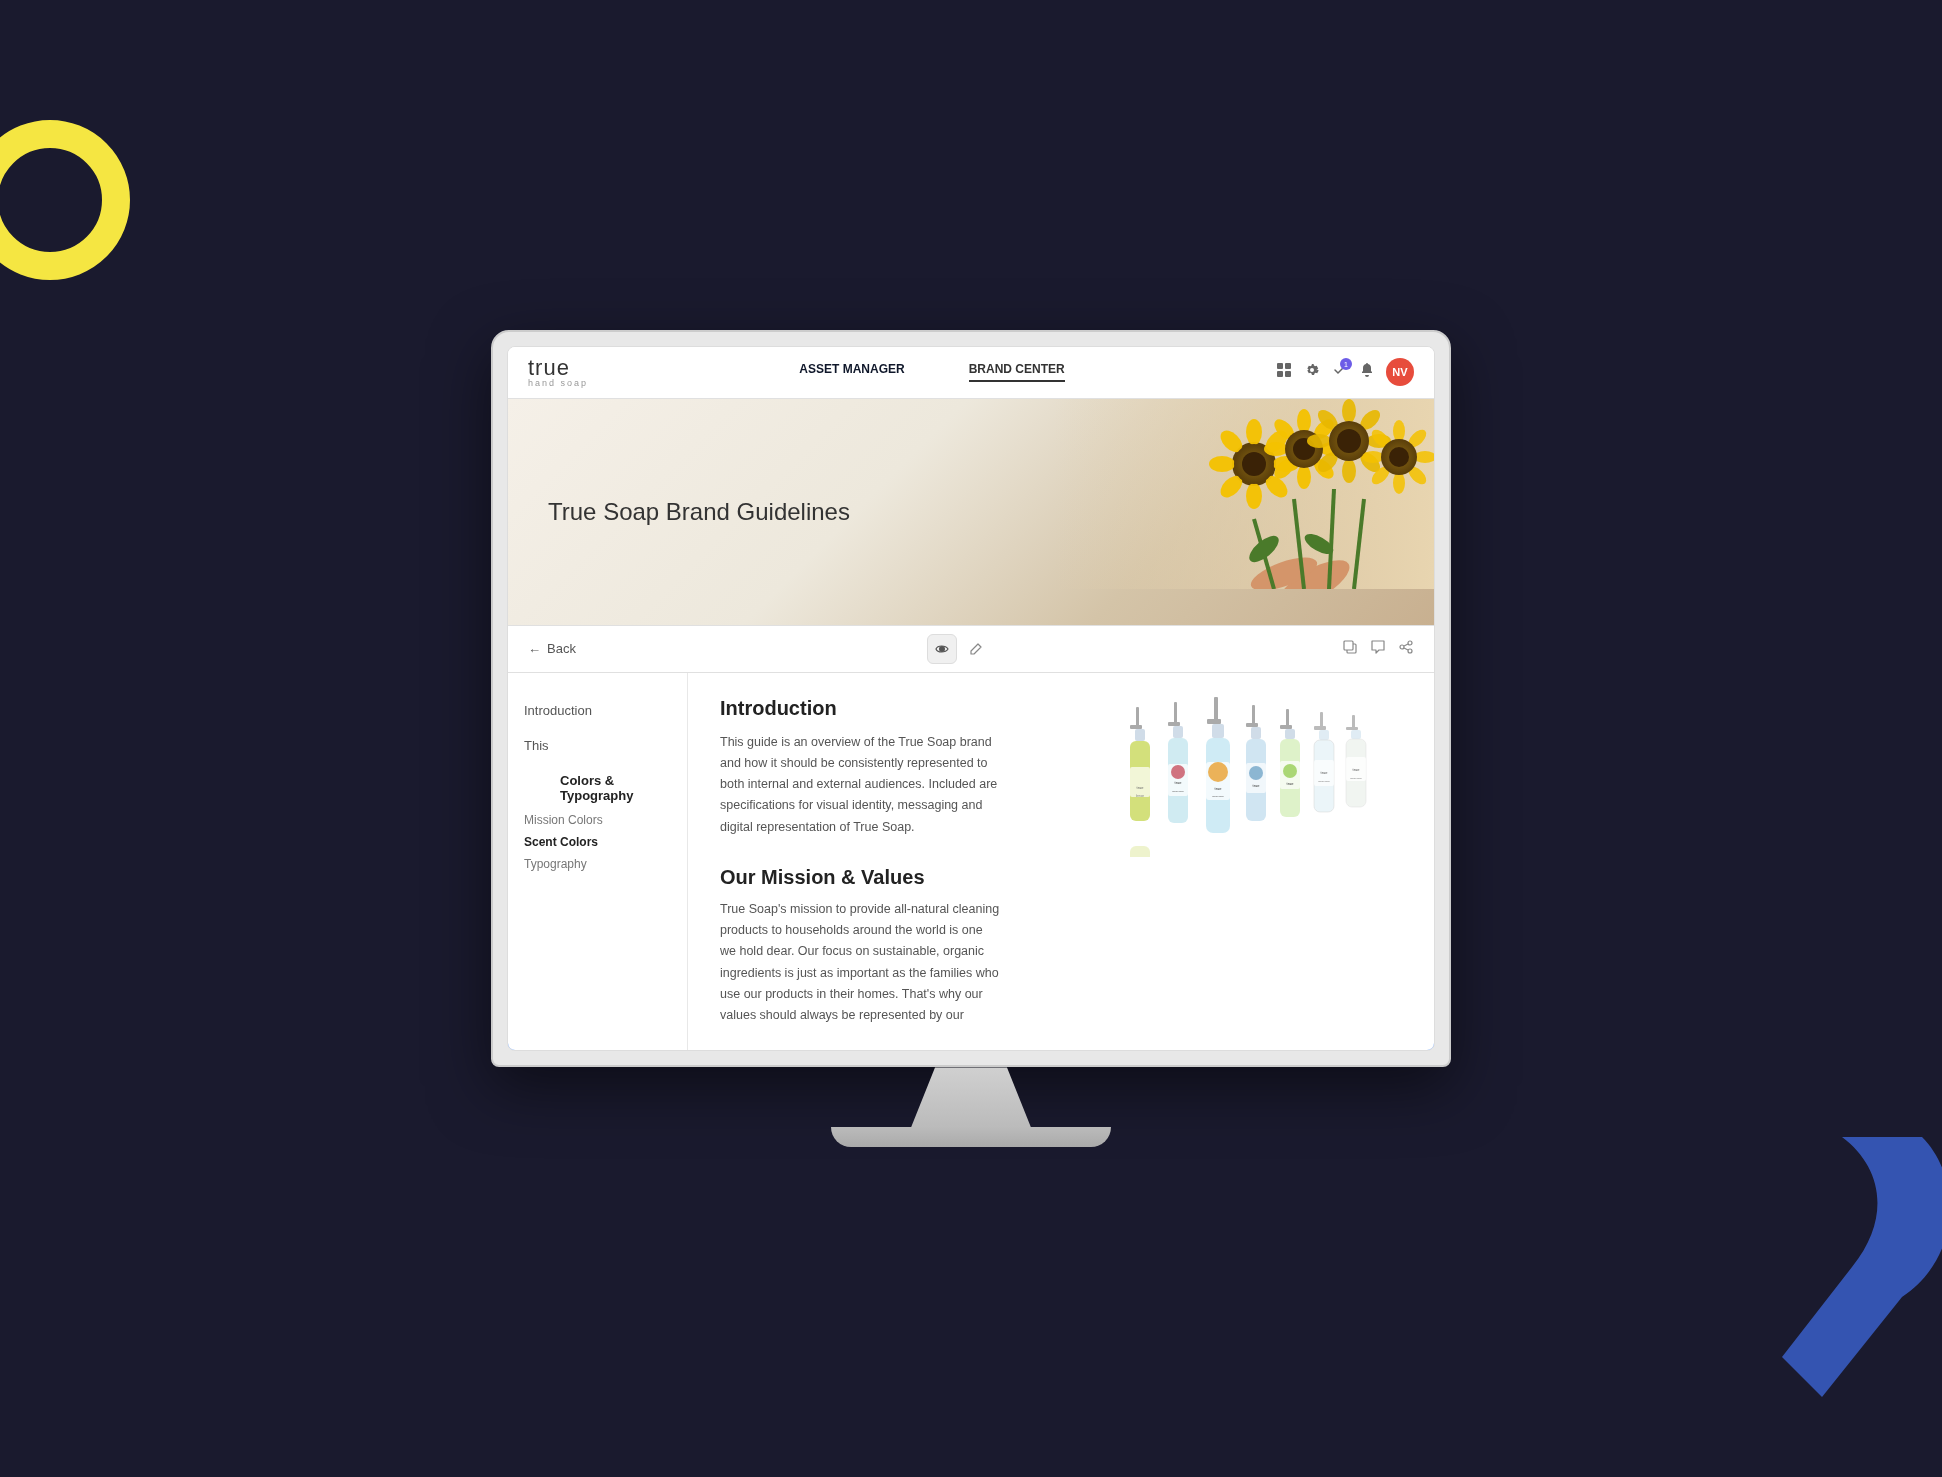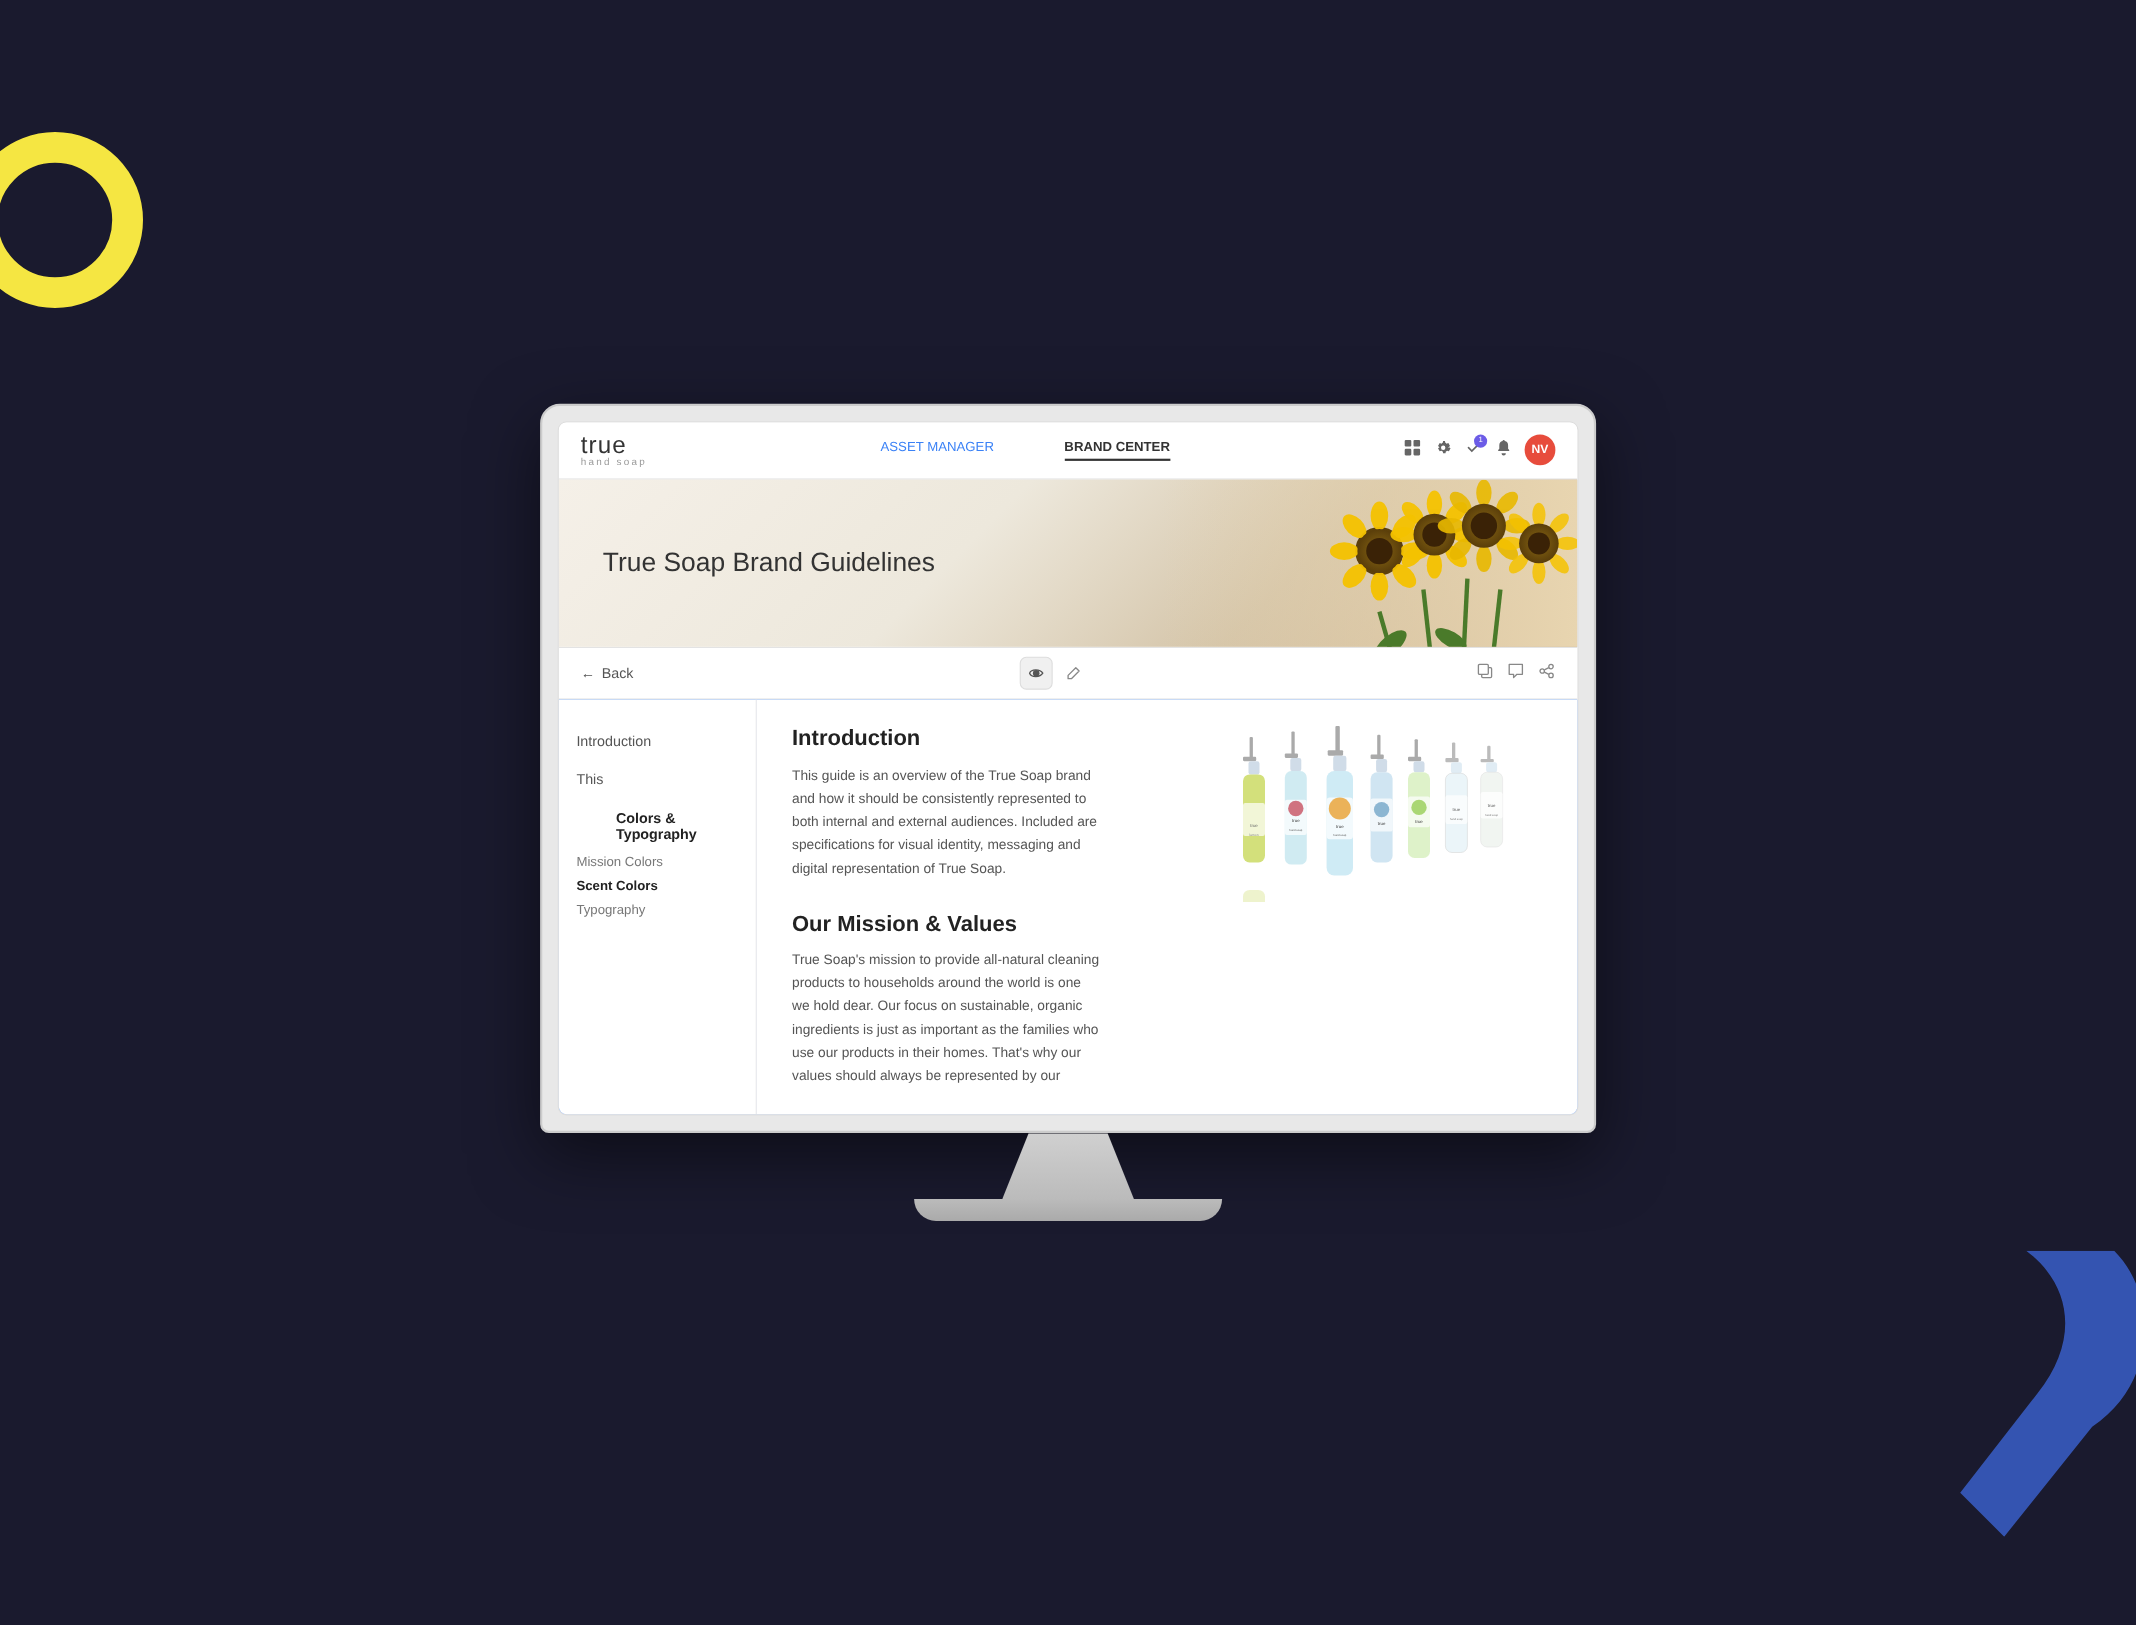--- a/index.html
+++ b/index.html
@@ -96,24 +96,25 @@
       color: #999;
       letter-spacing: 2px;
       text-transform: lowercase;
     }
     .nav-links {
       display: flex;
       gap: 24px;
       font-size: 12px;
     }
     .nav-link {
-      color: #3b82f6;
+      color: #0f172a;
       text-decoration: none;
       cursor: pointer;
       padding-bottom: 4px;
+      font-weight: bold;
     }
     .nav-link.active {
       color: #333;
       font-weight: 600;
       border-bottom: 2px solid #333;
       margin-left: 40px;
     }
     .header-icons {
       display: flex;
       align-items: center;
@@ -148,21 +149,21 @@
       font-size: 11px;
       font-weight: 600;
       display: flex;
       align-items: center;
       justify-content: center;
       cursor: pointer;
     }
 
     
     .hero-banner {
-      height: 152px;
+      height: 226px;
       background: linear-gradient(135deg, #f5f0e8 0%, #ede8dc 40%, #d4c4a8 70%, #c8b090 100%);
       position: relative;
       overflow: hidden;
       display: flex;
       align-items: center;
     }
     .hero-title {
       font-size: 24px;
       font-weight: 400;
       color: #333;

